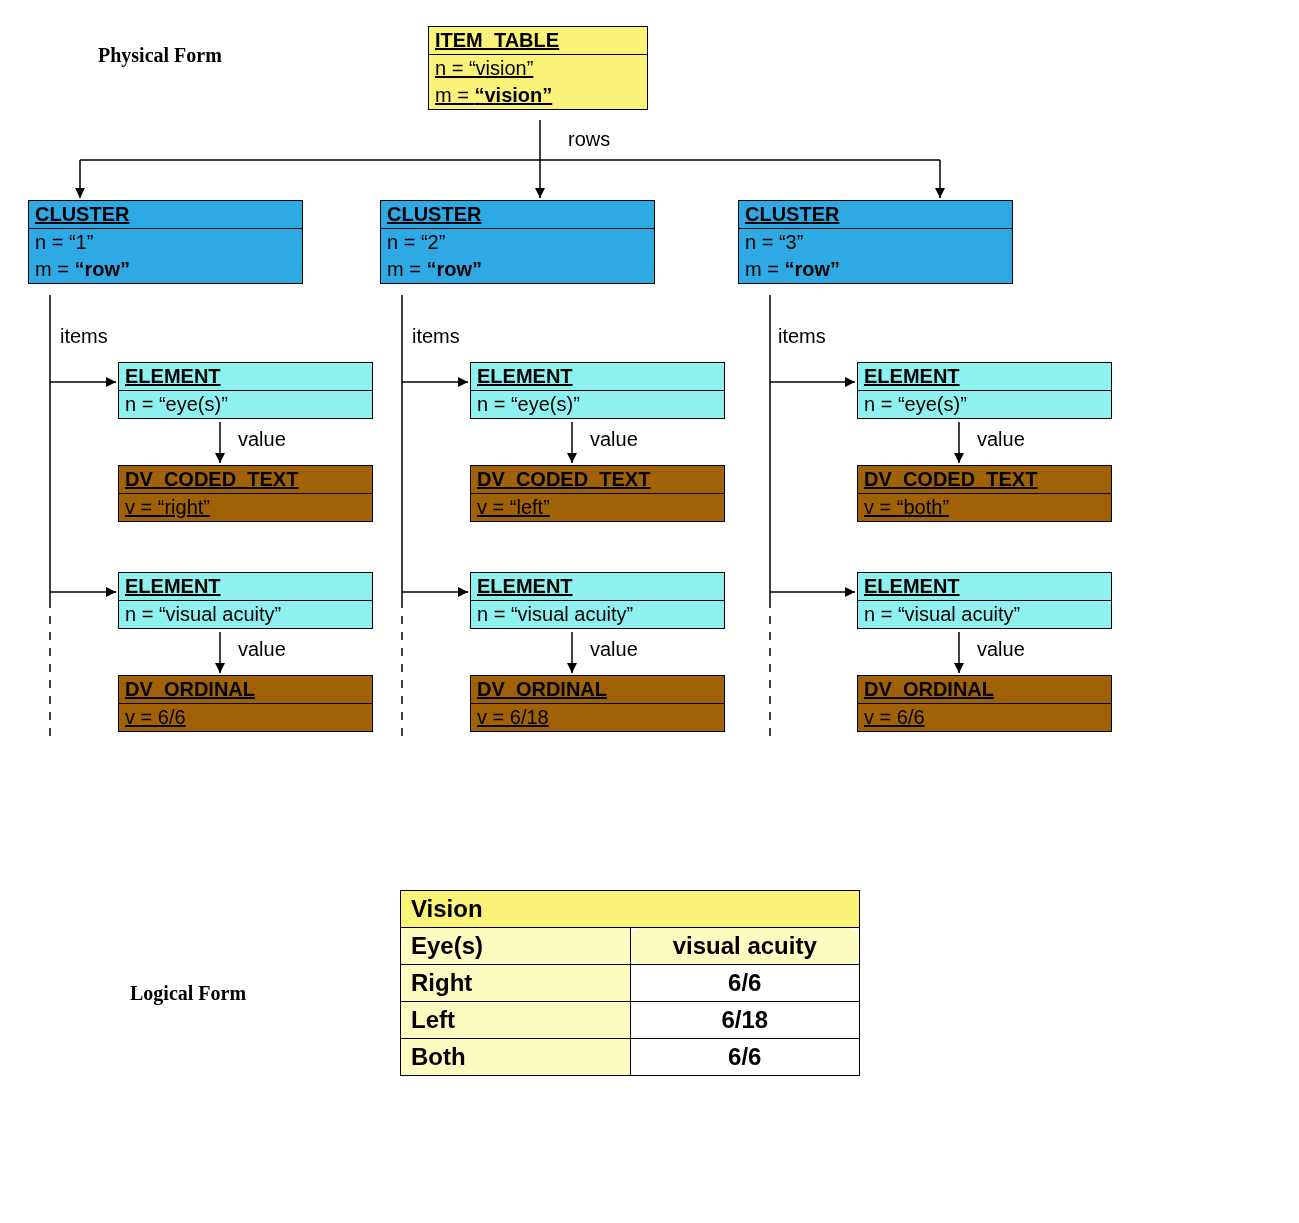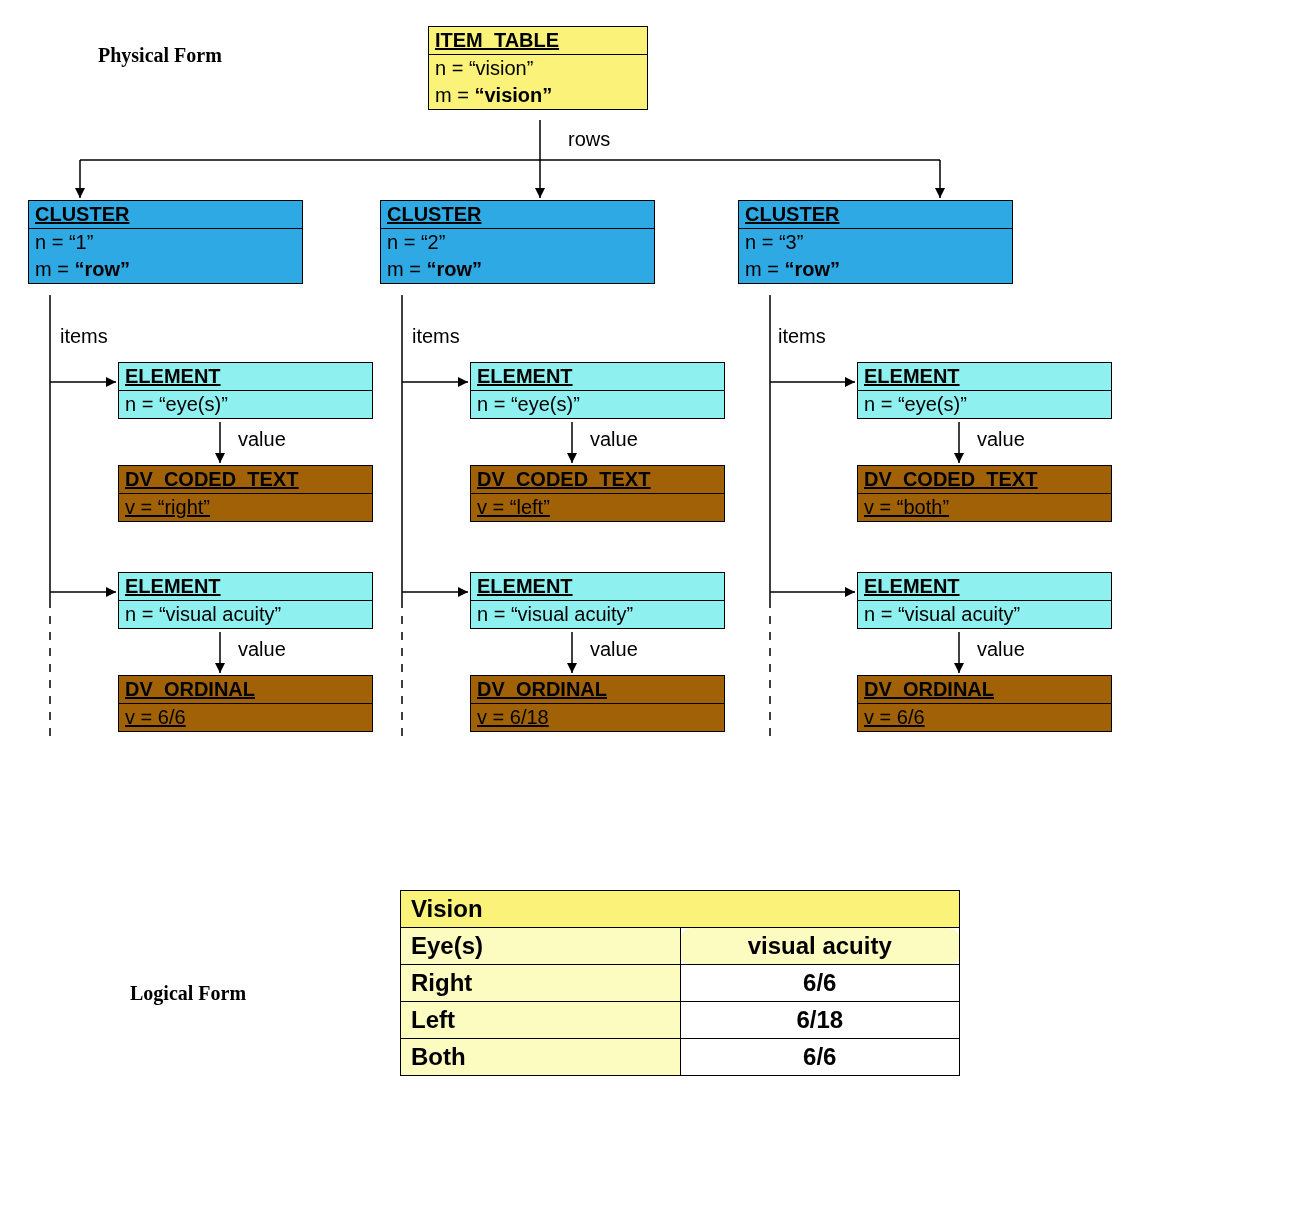--- a/index.html
+++ b/index.html
@@ -26,21 +26,21 @@
   .box .title {
     font-weight: bold;
     text-decoration: underline;
     padding: 2px 6px 2px 6px;
     border-bottom: 1px solid #000;
   }
   .box .row {
     padding: 1px 6px 1px 6px;
     line-height: 1.25;
   }
-  .yellow { background: #faf279; }
+  .yellow { background: #faf279; text-decoration: underline; }
   .blue   { background: #2fa9e3; }
   .cyan   { background: #8ef1ef; }
   .white  { background: #a16207; text-decoration: underline; }
   .bold { font-weight: bold; margin-top: 20px; }
   .edge-label {
     position: absolute;
     font-size: 20px;
   }
   svg.connectors {
     position: absolute;
@@ -186,21 +186,21 @@
     <line x1="750" y1="275" x2="750" y2="580" stroke="#000" stroke-width="1.5"></line>
     <line x1="750" y1="580" x2="750" y2="720" stroke="#000" stroke-width="1.5" stroke-dasharray="8 8"></line>
     <line x1="750" y1="362" x2="835" y2="362" stroke="#000" stroke-width="1.5" marker-end="url(#ah)"></line>
     <line x1="750" y1="572" x2="835" y2="572" stroke="#000" stroke-width="1.5" marker-end="url(#ah)"></line>
     <line x1="939" y1="402" x2="939" y2="443" stroke="#000" stroke-width="1.5" marker-end="url(#ah)"></line>
     <line x1="939" y1="612" x2="939" y2="653" stroke="#000" stroke-width="1.5" marker-end="url(#ah)"></line>
   </svg>
 
   <div class="label-big" style="left:110px; top:962px;">Logical Form</div>
 
-  <table class="ltable" style="left:380px; top:870px; width:560px;">
+  <table class="ltable" style="left:380px; top:870px; width:460px;">
     <tbody>
         <tr>
           <td class="hdr" colspan="2">Vision</td>
         </tr>
     <tr>
       <td class="key" style="width:50%;">Eye(s)</td>
       <td class="key col2hdr">visual acuity</td>
     </tr>
     <tr>
           <td class="key">Right</td>

